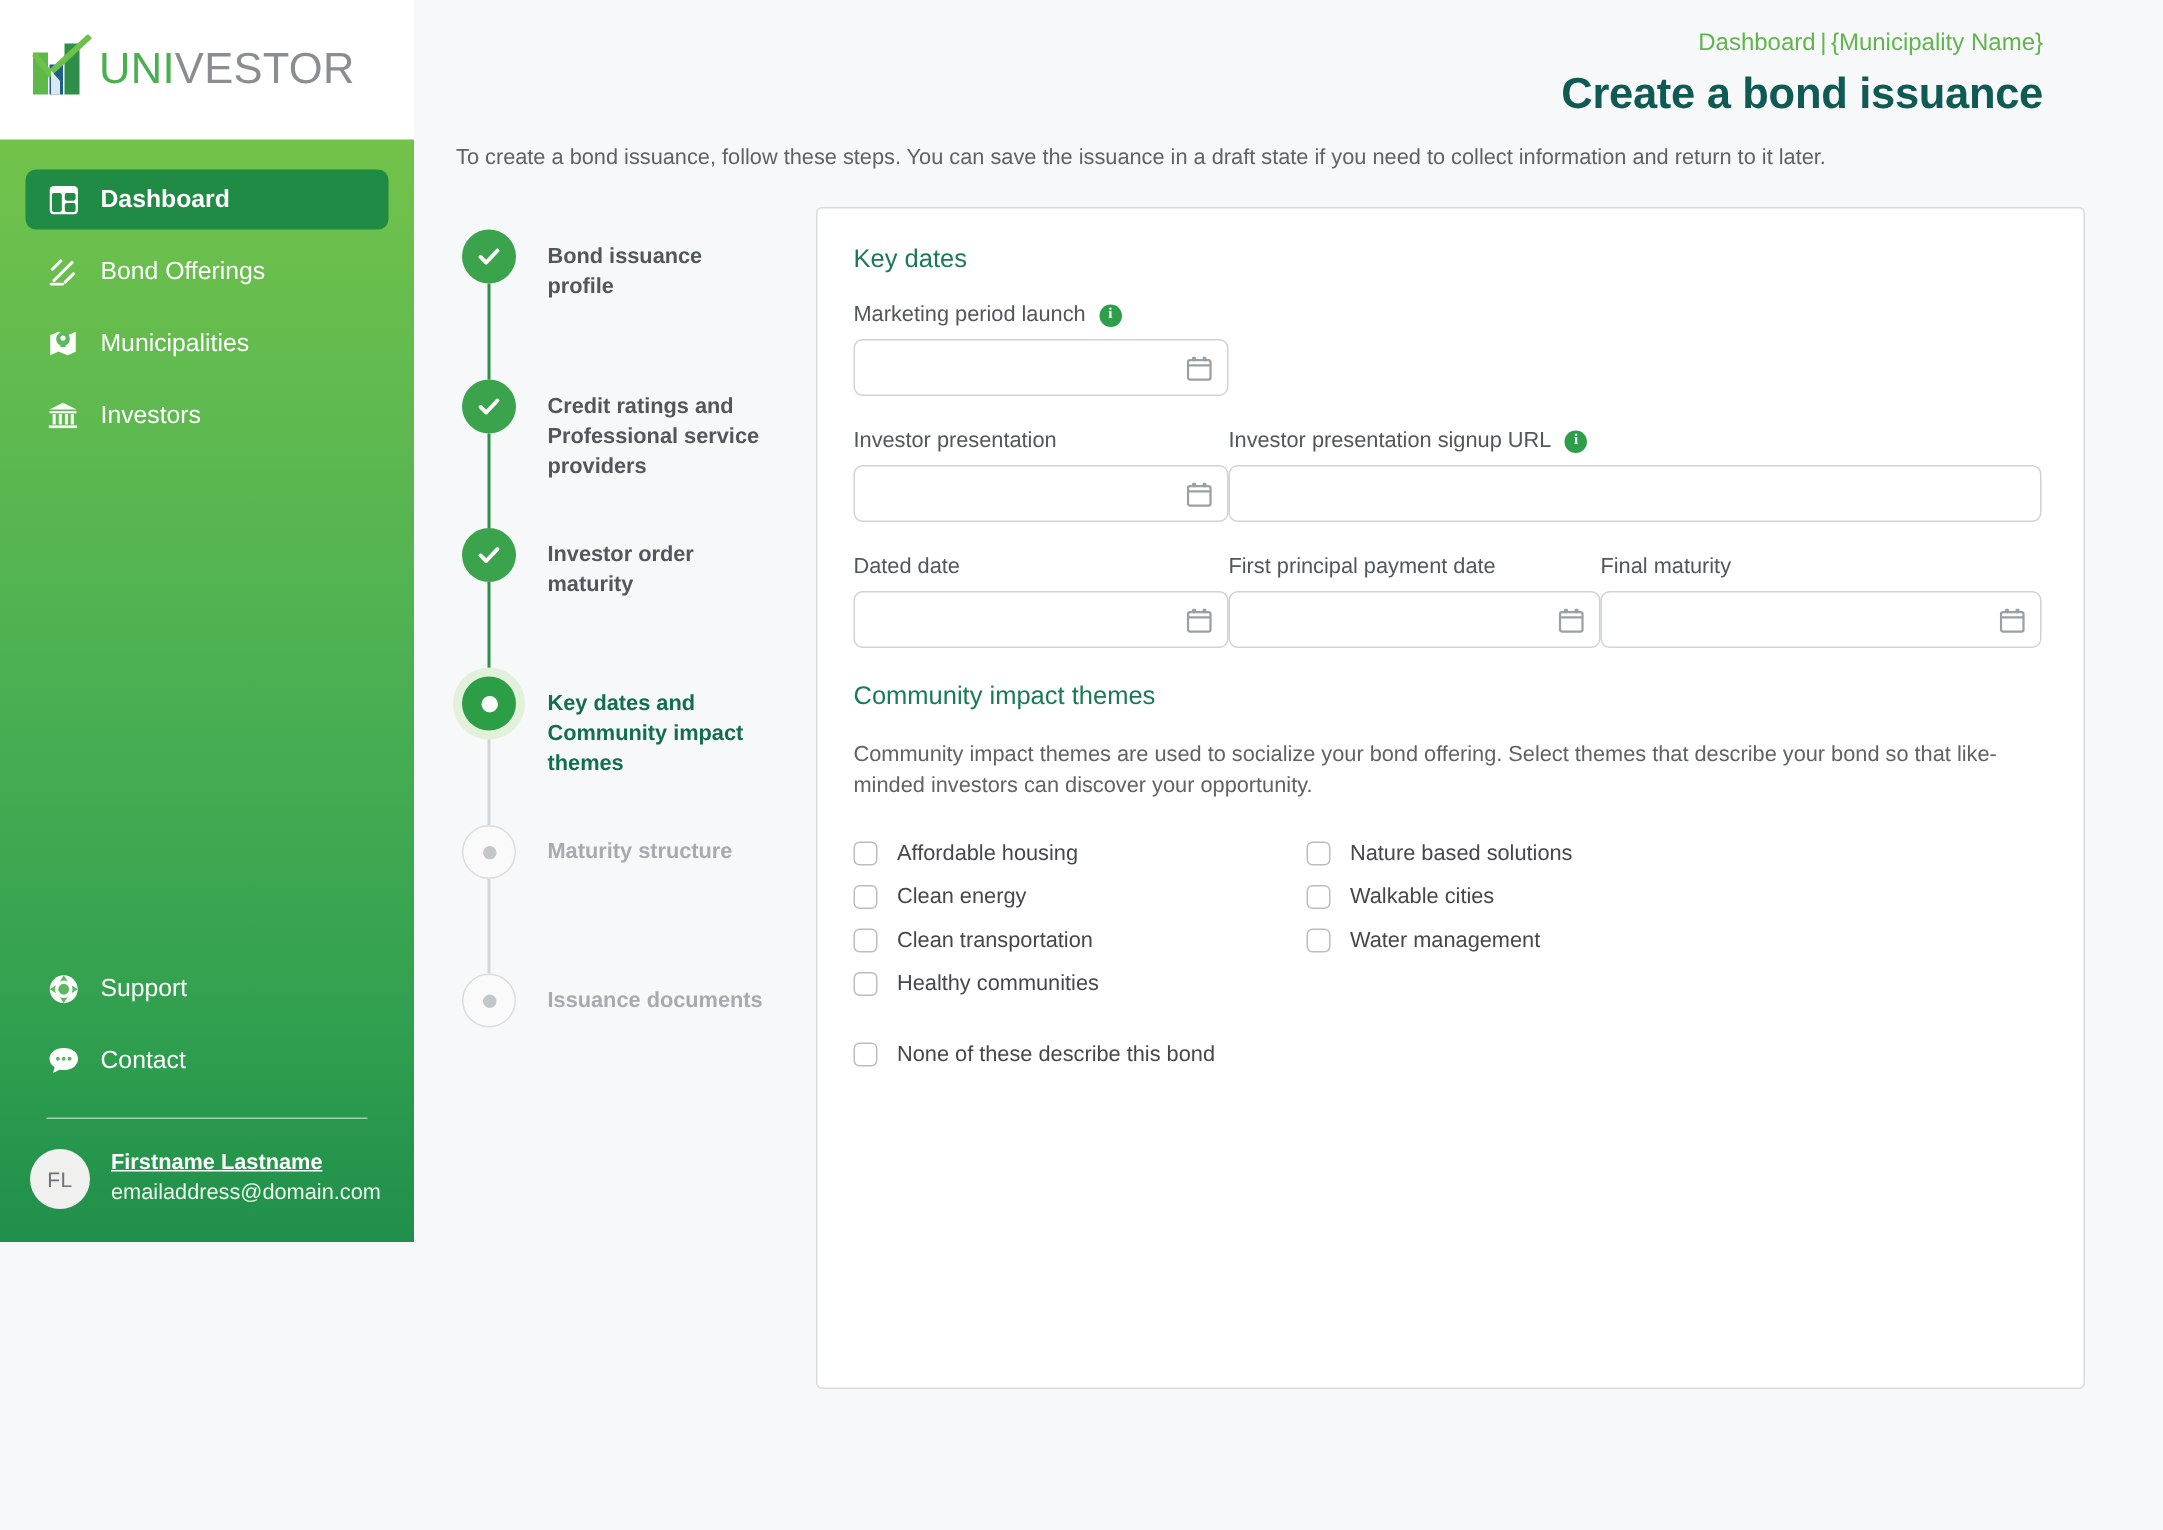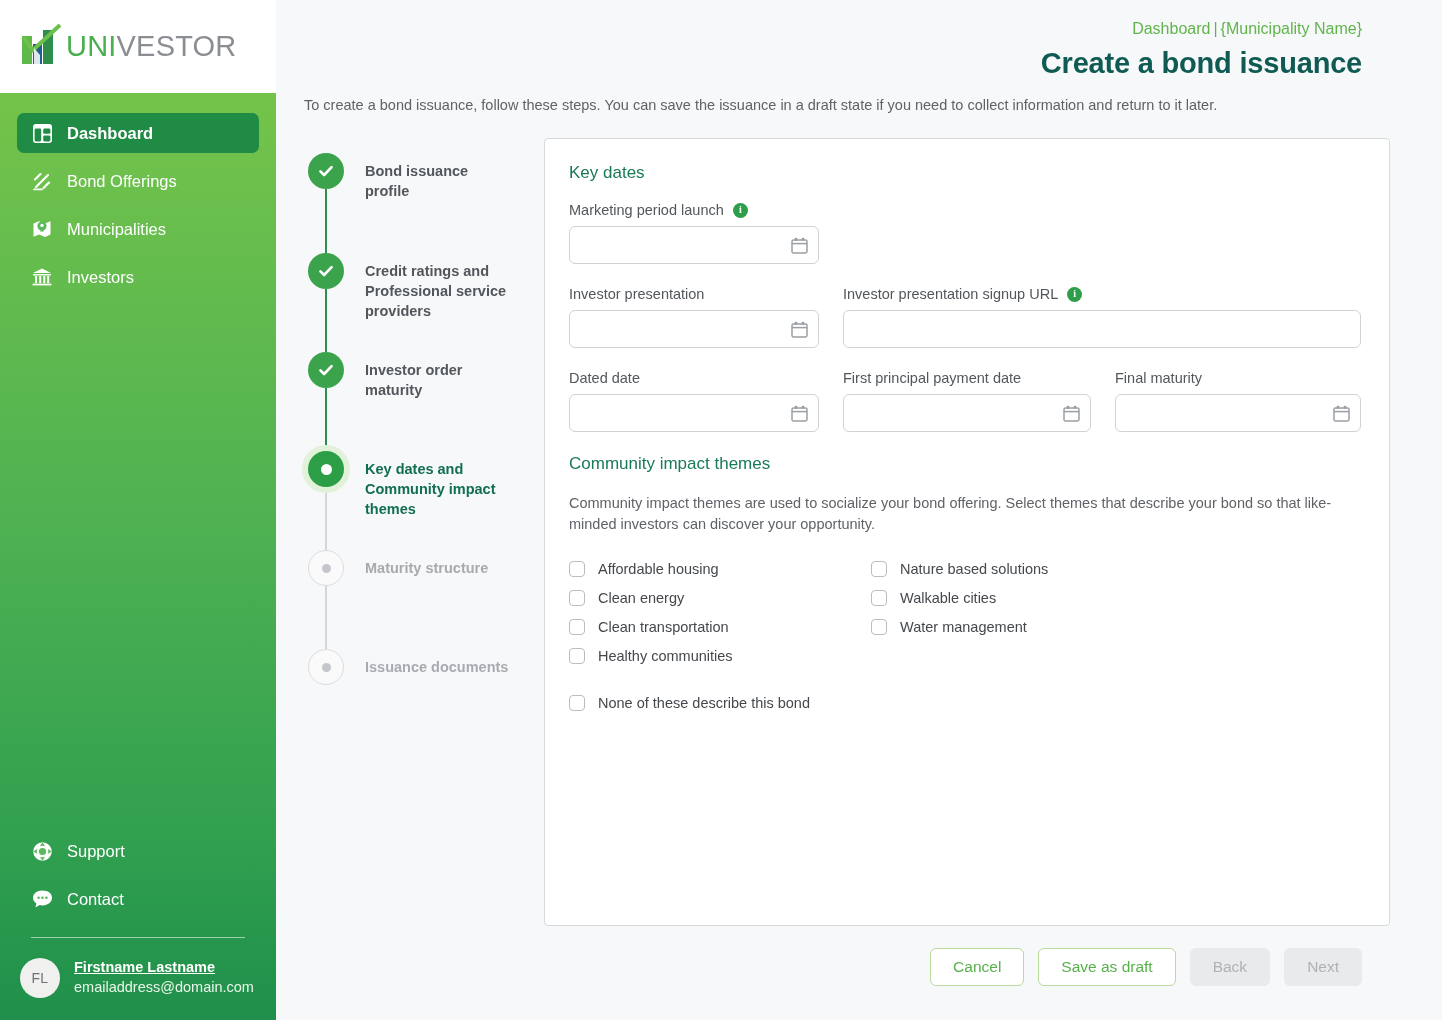--- a/index.html
+++ b/index.html
@@ -5,21 +5,21 @@
   * { box-sizing: border-box; margin: 0; padding: 0; }
   html, body {
     width: 1442px; height: 1020px;
     font-family: "Liberation Sans", sans-serif;
     background: #f6f8fa; overflow: hidden;
   }
   .app { display: flex; width: 1442px; height: 1020px; }
 
   
   .sidebar {
-    width: 276px; height: 1020px; flex: 0 0 276px;
+    width: 276px; height: 828px; flex: 0 0 276px;
     display: flex; flex-direction: column;
     background: linear-gradient(180deg, #7ec646 0%, #6cc04c 18%, #4eb152 52%, #31a04f 82%, #1f8f4b 100%);
     position: relative;
   }
   .logo-wrap {
     height: 93px; background: #ffffff; flex: 0 0 93px;
     display: flex; align-items: center; padding-left: 20px;
   }
   .logo { display: flex; align-items: center; }
   .logo-text { font-size: 29px; letter-spacing: .2px; font-weight: 400; line-height: 1; }
@@ -105,21 +105,21 @@
     display: inline-flex; align-items: center; justify-content: center; line-height: 1;
   }
   .input {
     height: 38px; border: 1px solid #cfd3d7; border-radius: 6px; background: #fff;
     display: flex; align-items: center; padding: 0 10px 0 12px;
     font-size: 14.5px; color: #33373b;
   }
   .input .val { flex: 1 1 auto; }
   .cal { width: 18px; height: 18px; flex: 0 0 18px; display: flex; align-items: center; justify-content: center; }
 
-  .row { display: flex; gap: 24px; margin-bottom: 22px; }
+  .row { display: flex; margin-bottom: 22px; }
   .col-250 { width: 250px; flex: 0 0 250px; }
   .col-250b { width: 248px; flex: 0 0 248px; }
   .col-grow { flex: 1 1 auto; }
 
   .sec2 { margin-top: 22px; }
   .sec-desc { font-size: 14.5px; color: #5f6368; line-height: 1.45; margin-bottom: 26px; max-width: 770px; }
 
   .checks { display: flex; }
   .check-col { width: 302px; flex: 0 0 302px; }
   .check {
@@ -484,21 +484,15 @@
 
           <label class="check standalone">
             <span class="box"></span>
             <span class="check-lbl">None of these describe this bond</span>
           </label>
         </div>
 
       </div>
     </div>
 
-    <div class="footer">
-      <button class="btn btn-outline">Cancel</button>
-      <button class="btn btn-outline">Save as draft</button>
-      <button class="btn btn-disabled">Back</button>
-      <button class="btn btn-disabled">Next</button>
-    </div>
 
   </section>
 </div>
 
 </body></html>

